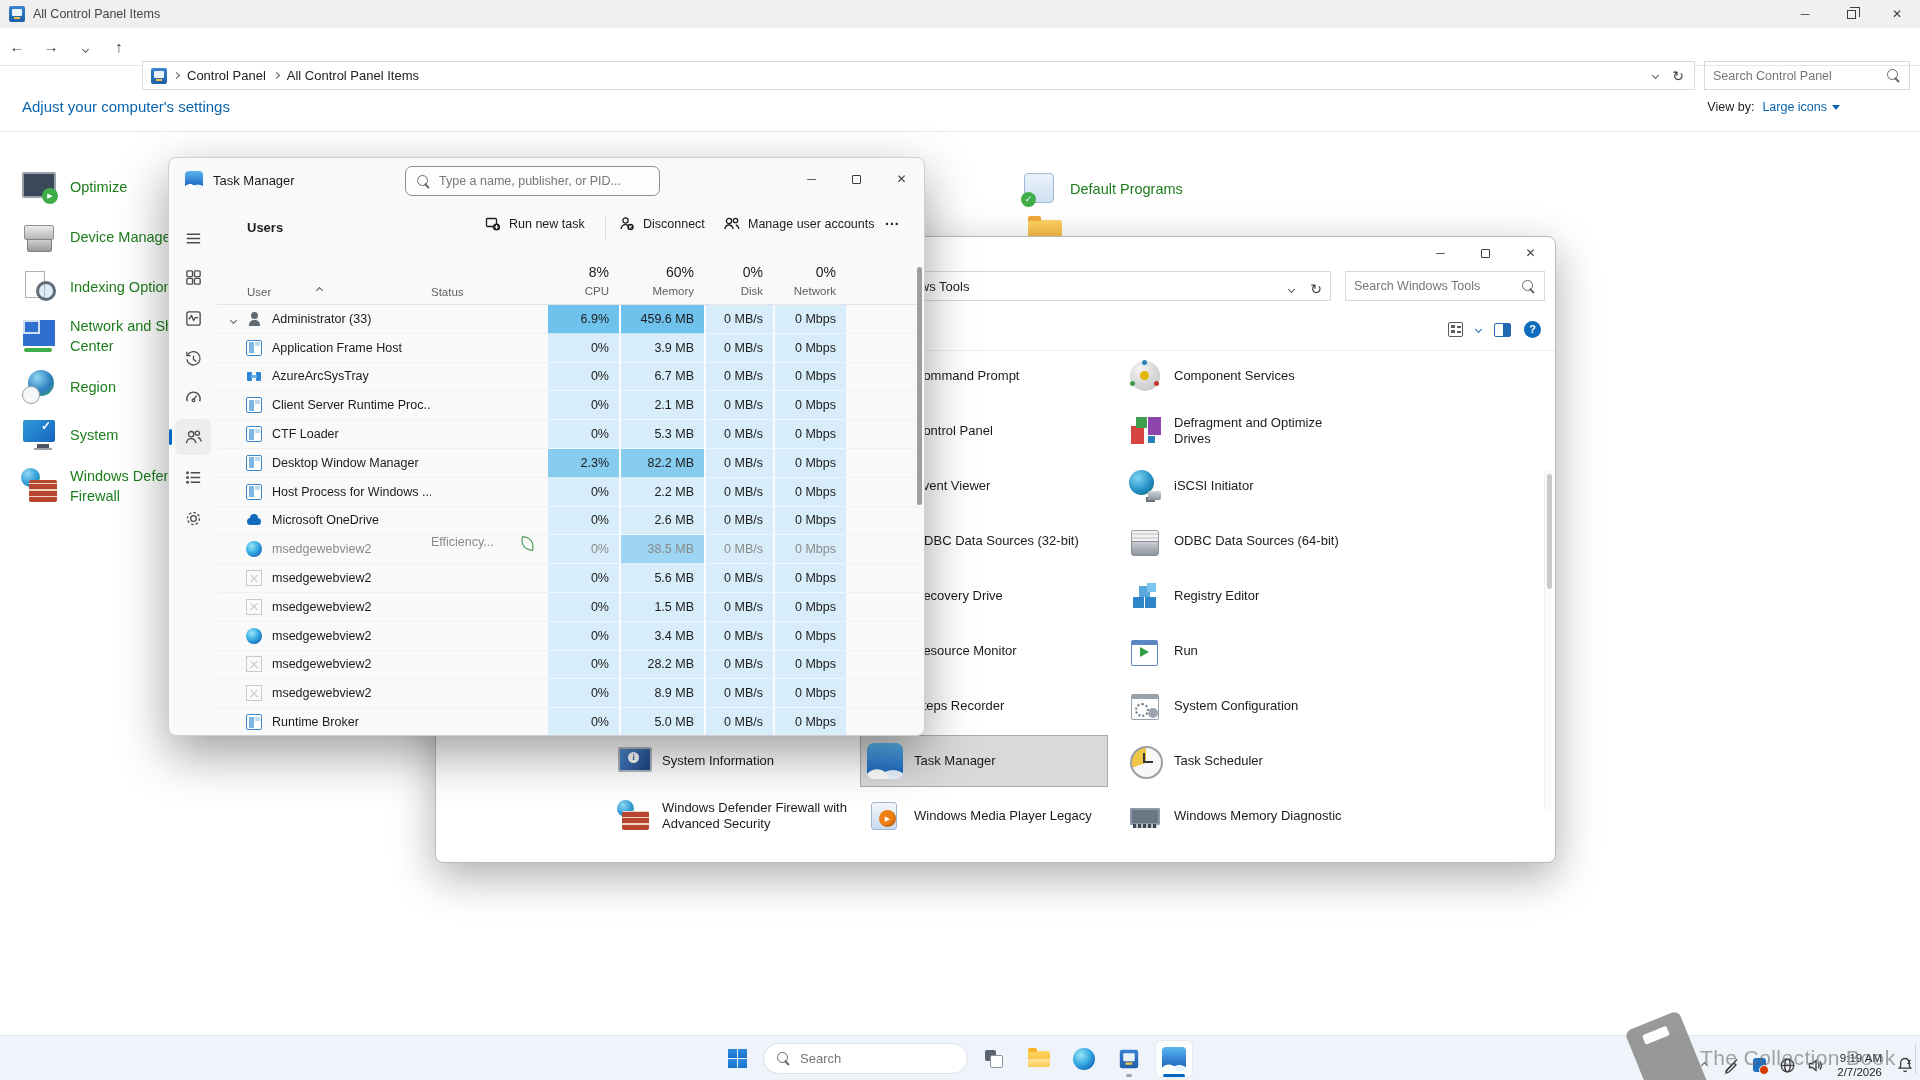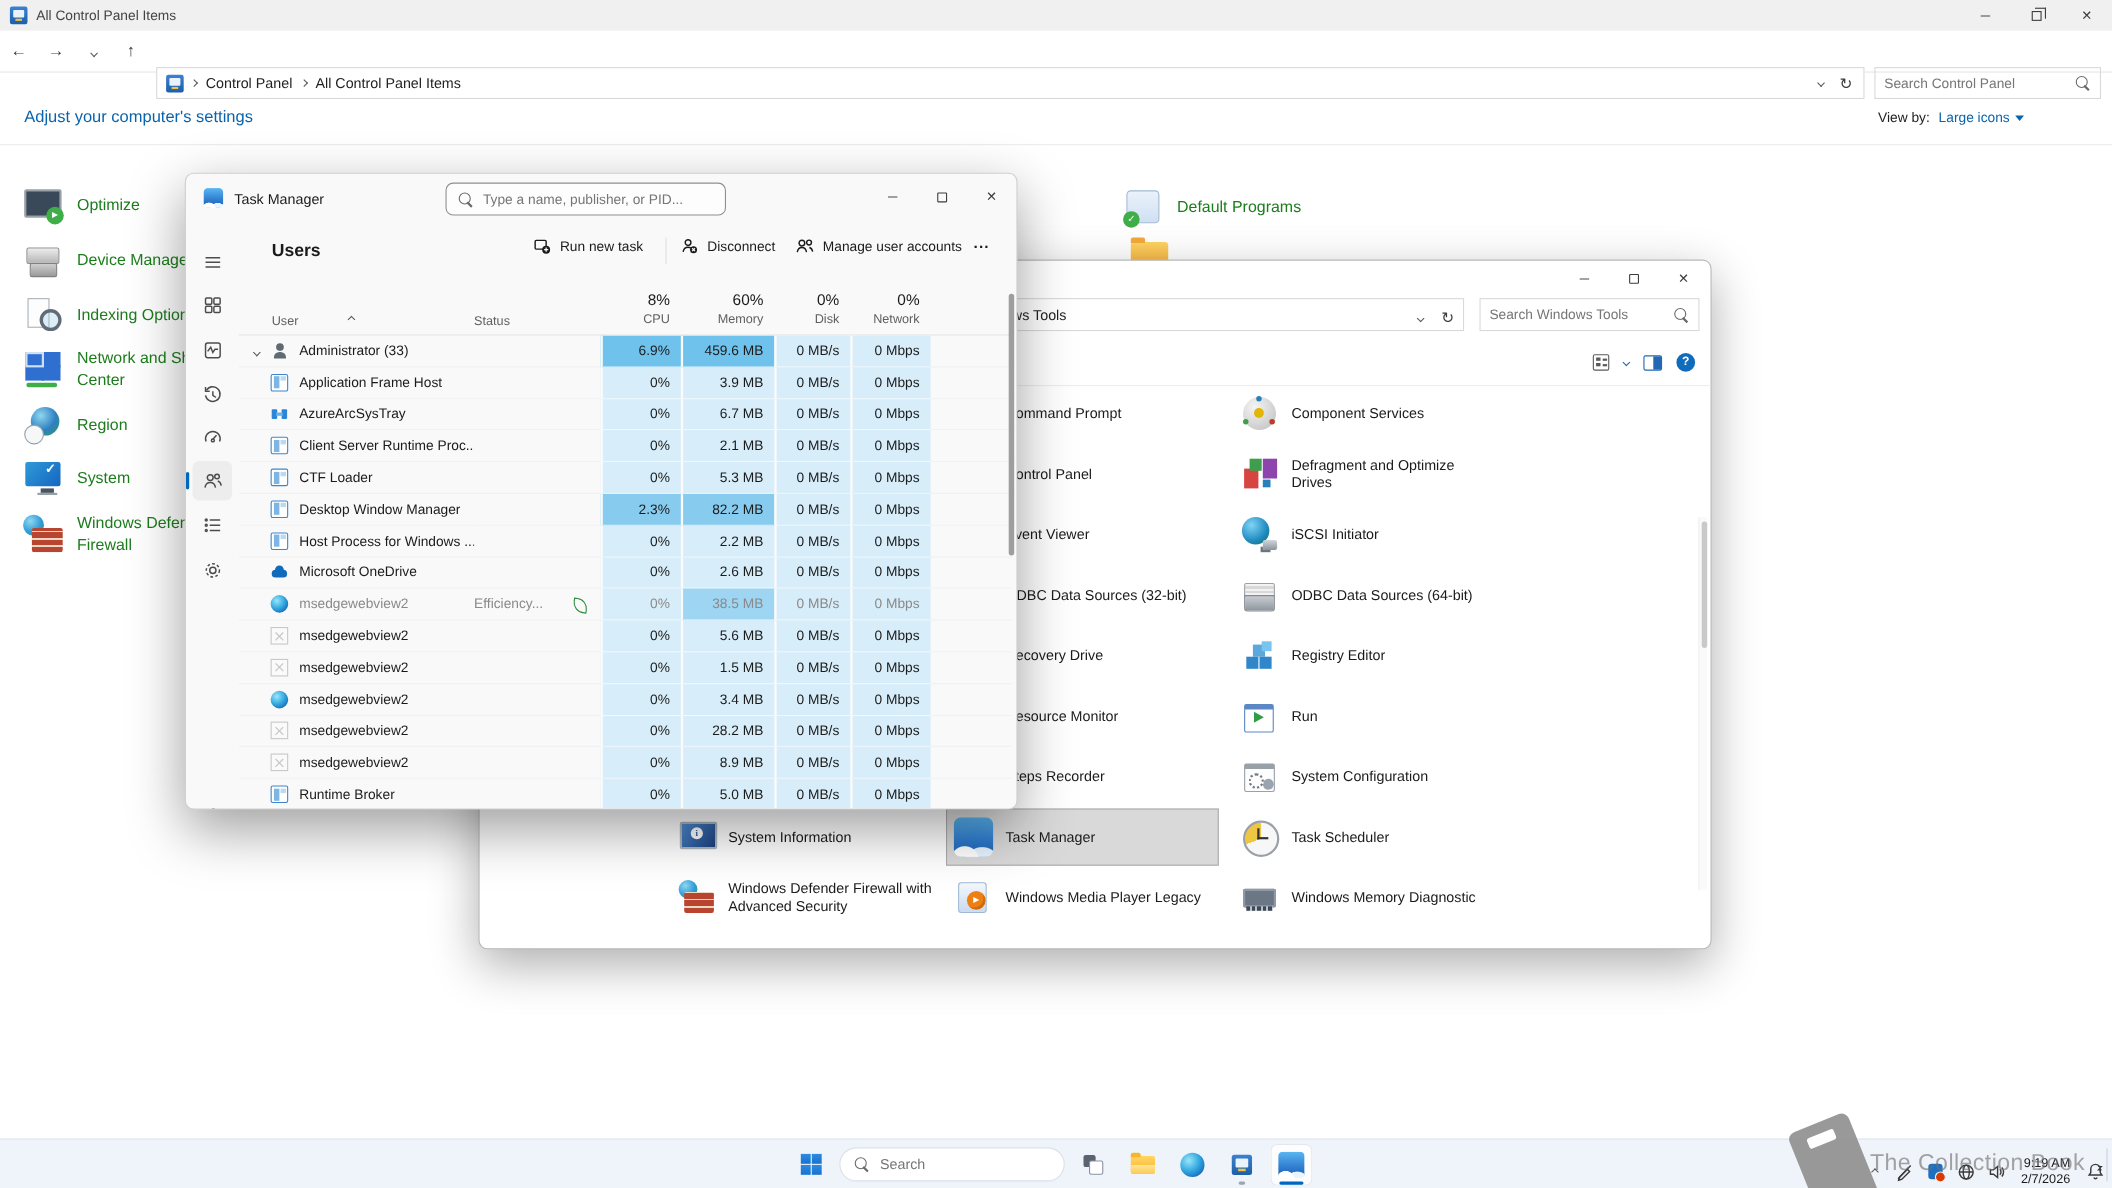--- a/index.html
+++ b/index.html
@@ -138,21 +138,21 @@
 
 #tm-window{position:absolute;left:168px;top:157px;width:757px;height:579px;background:#f9f9f9;border:1px solid #cfcfcf;border-radius:8px;box-shadow:0 18px 50px rgba(0,0,0,.38);z-index:3;overflow:hidden}
 #tm-titlebar{position:absolute;left:0;top:0;width:100%;height:44px}
 #tm-titlebar .tmlogo{position:absolute;left:16px;top:13px;width:18px;height:18px}
 #tm-title{position:absolute;left:44px;top:15px;font-size:13px;color:#1b1b1b}
 #tm-search{position:absolute;left:236px;top:8px;width:255px;height:30px;border:1px solid #8f8f8f;border-radius:7px;background:#fdfdfd;display:flex;align-items:center;padding:0 10px;gap:8px}
 #tm-search input{flex:1;font-size:12.5px;color:#333}
 #tm-caption{position:absolute;right:0;top:0;display:flex}
 #tm-caption .capbtn{width:45px;height:42px}
 #tm-header{position:absolute;left:0;top:44px;width:100%;height:57px}
-#tm-pagetitle{position:absolute;left:78px;top:18px;font-size:16px;font-weight:bold;color:#1b1b1b}
+#tm-pagetitle{position:absolute;left:78px;top:18px;font-size:13px;font-weight:bold;color:#1b1b1b}
 .tm-toolbtn{position:absolute;top:14px;display:flex;align-items:center;gap:8px;font-size:12.5px;color:#1b1b1b;cursor:pointer}
 #tm-tool-sep{position:absolute;left:436px;top:14px;width:1px;height:24px;background:#e0e0e0}
 #tm-more{position:absolute;left:716px;top:10px;font-size:14px;font-weight:bold;color:#1b1b1b;letter-spacing:1px}
 .tbicon{stroke:#1b1b1b;fill:none;stroke-width:1.3}
 
 #tm-sidebar{position:absolute;left:0;top:44px;width:48px;bottom:0}
 .sbi{position:absolute;left:6px;width:36px;height:36px;display:flex;align-items:center;justify-content:center;border-radius:6px;cursor:pointer}
 .sbi svg{stroke:#4c4c4c;fill:none;stroke-width:1.4}
 .sbi.sel{background:#ededed}
 .sbi.sel::before{content:"";position:absolute;left:-6px;top:10px;width:3px;height:16px;border-radius:2px;background:#0067c0}
@@ -166,21 +166,21 @@
 .th-num .pct{font-size:14px;color:#1b1b1b;display:block;margin-bottom:1px}
 .th-num .lab{font-size:11.5px;color:#5f5f5f}
 .w-cpu{width:73px}.w-mem{width:85px}.w-disk{width:69px}.w-net{width:73px}.w-sp{width:71px}
 #tm-rows{position:absolute;left:48px;top:147px;right:4px;bottom:0;overflow:hidden}
 .tm-row{display:flex;align-items:stretch;height:28.8px;font-size:12.5px;color:#1b1b1b}
 .tm-row .rmain{width:214px;display:flex;align-items:center;border-bottom:1px solid rgba(0,0,0,.03)}
 .expander{visibility:hidden;margin-left:14px;flex:none}
 .expander.show{visibility:visible}
 .ic{width:16px;height:16px;position:relative;flex:none;margin-left:10px}
 .tm-row .rname{margin-left:10px;white-space:nowrap;overflow:hidden}
-.rstatus{width:115px;display:flex;align-items:center;gap:26px;font-size:12.5px;color:#5f5f5f;border-bottom:1px solid rgba(0,0,0,.03)}
+.rstatus{width:115px;display:flex;align-items:flex-start;gap:26px;font-size:12.5px;color:#5f5f5f;border-bottom:1px solid rgba(0,0,0,.03)}
 .leaf{display:none;position:relative;width:15px;height:15px}
 .leaf.show{display:inline-block}
 .leaf::before{content:"";position:absolute;left:1px;top:2px;width:11px;height:11px;border:1.6px solid #2e8b3d;border-radius:0 75% 0 75%;transform:rotate(8deg)}
 .cell{display:flex;align-items:center;justify-content:flex-end;padding-right:10px;background:#d7edf9;border-left:2px solid #fbfbfb;border-bottom:1px solid rgba(255,255,255,.6)}
 .cell.hot1{background:#6fc2ec}
 .cell.hot2{background:#87ccef}
 .cell.hot3{background:#9dd5f2}
 .tm-row.dim .rname,.tm-row.dim .cell,.tm-row.dim .rstatus{color:#8a8a8a}
 .rsp{flex:1;border-bottom:1px solid rgba(0,0,0,.03)}
 #tm-vscroll{position:absolute;right:2px;top:109px;width:5px;height:238px;background:#9e9e9e;border-radius:3px}

